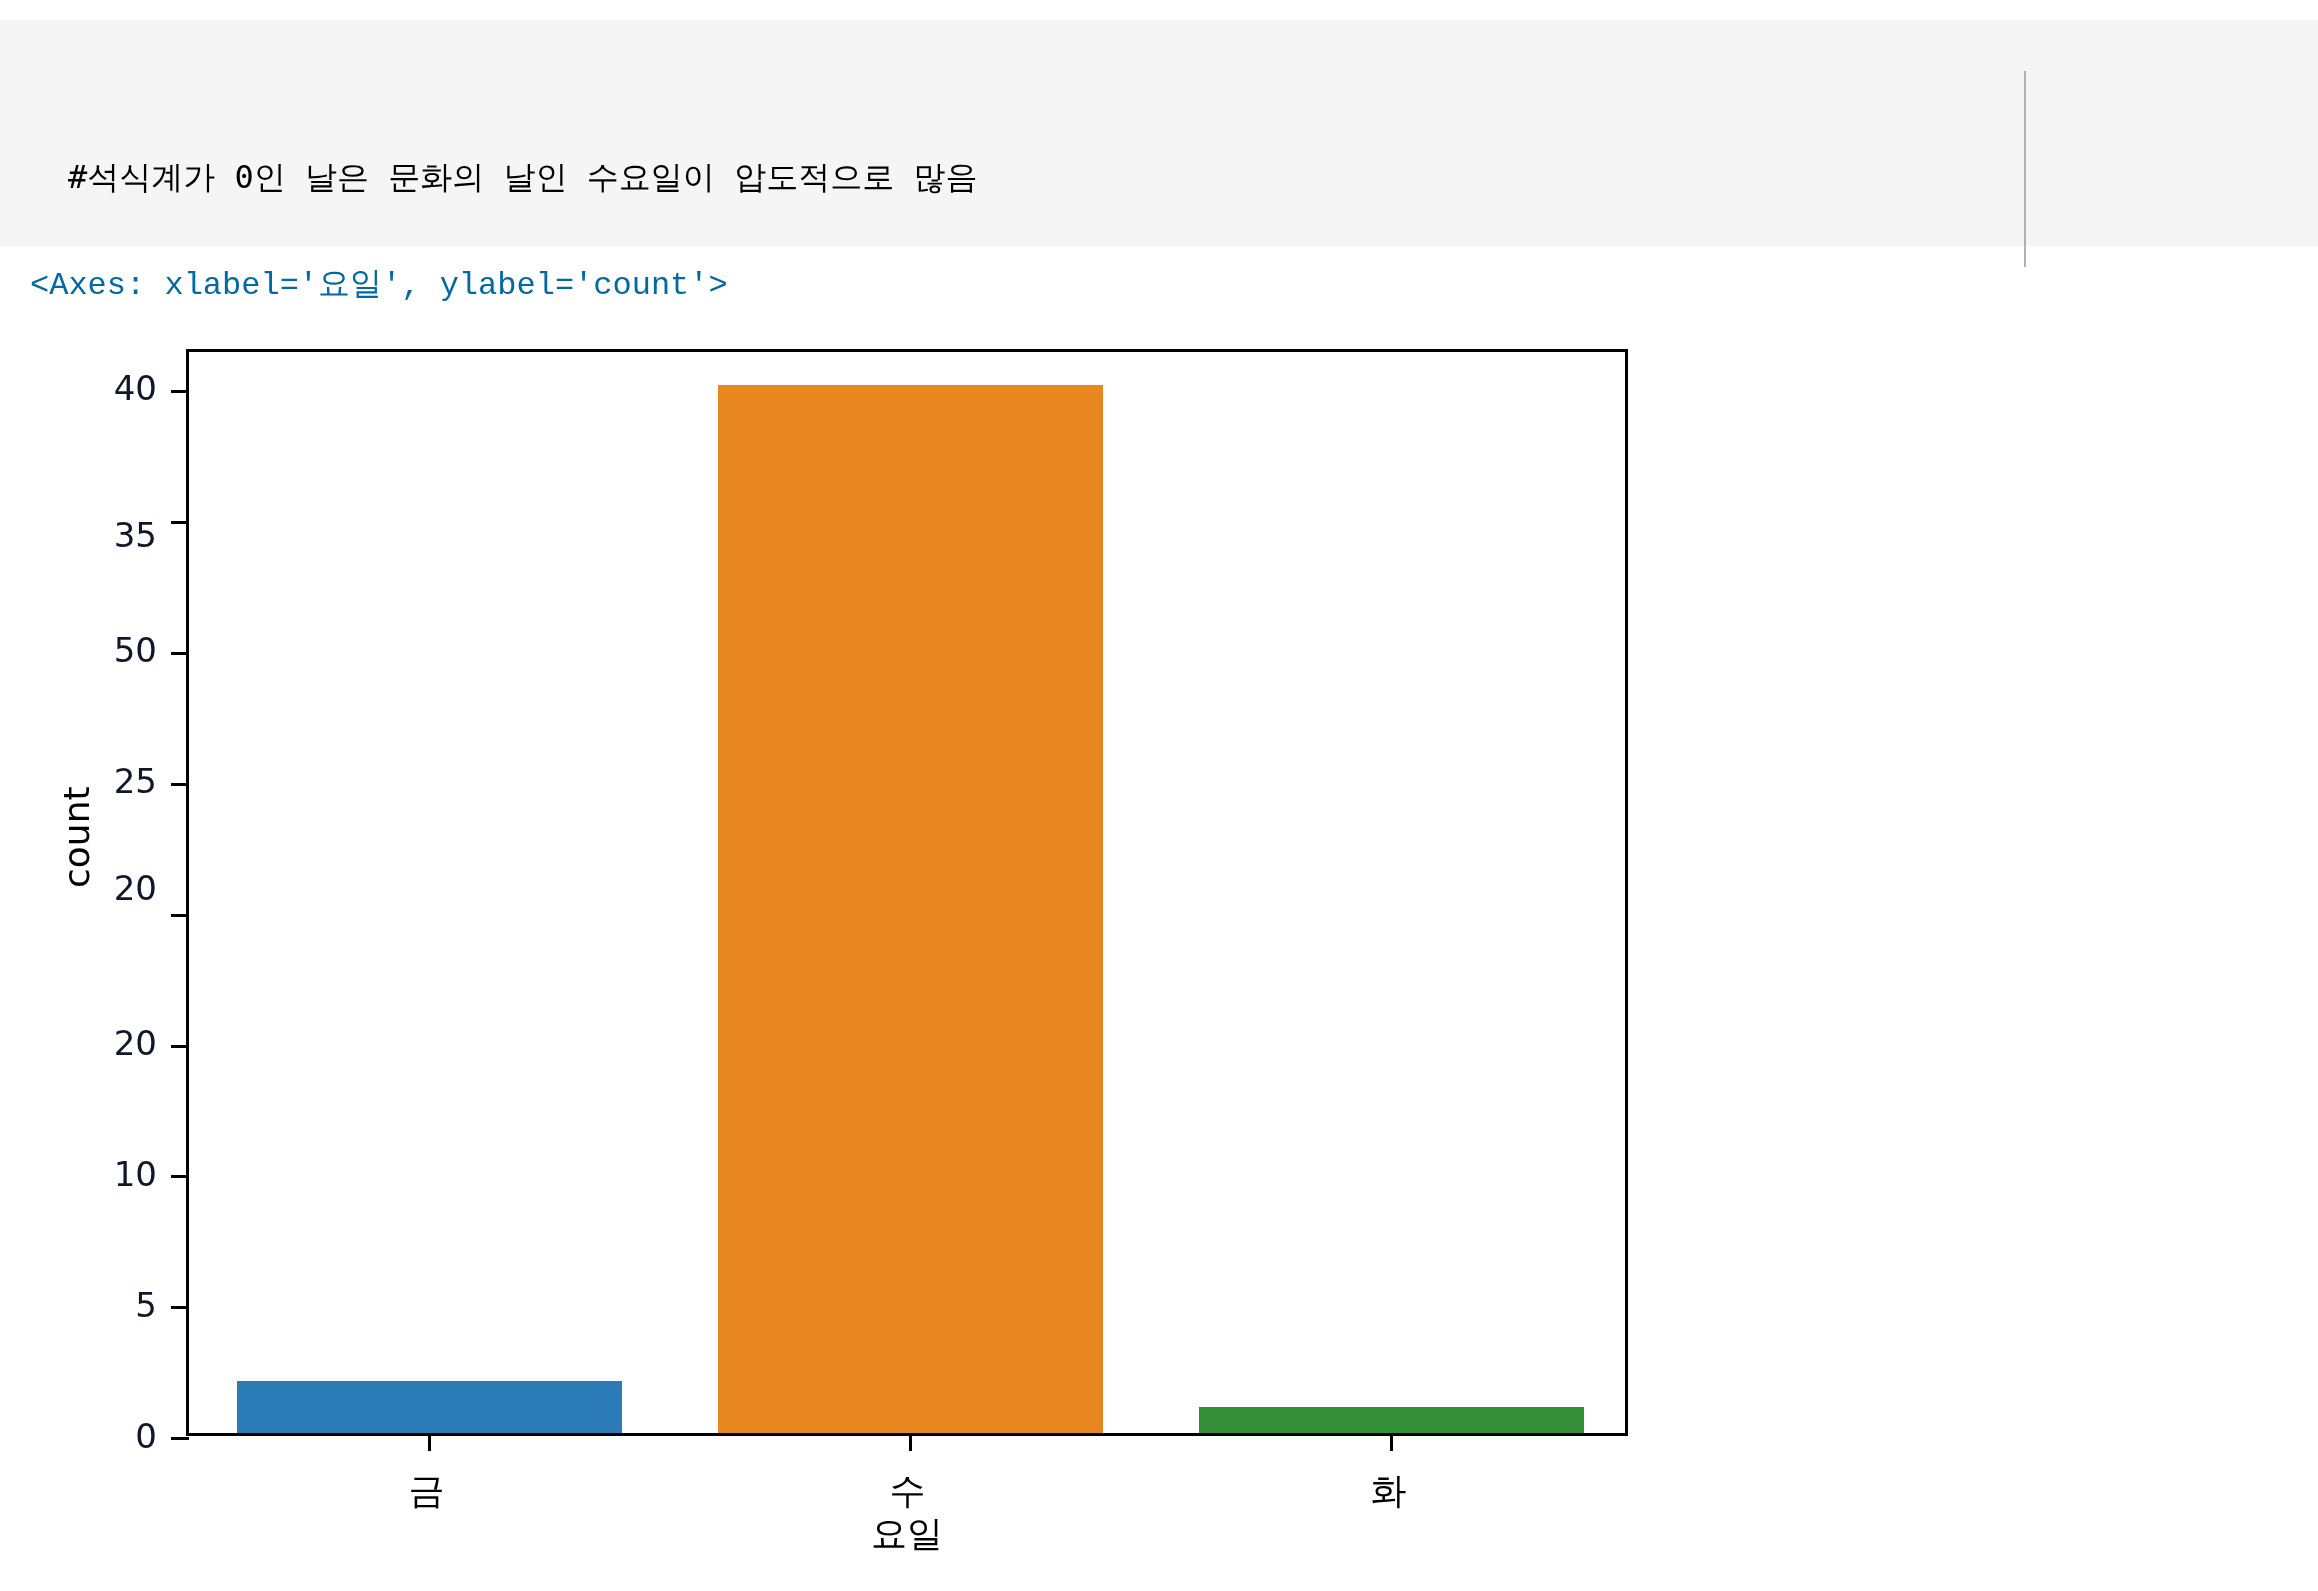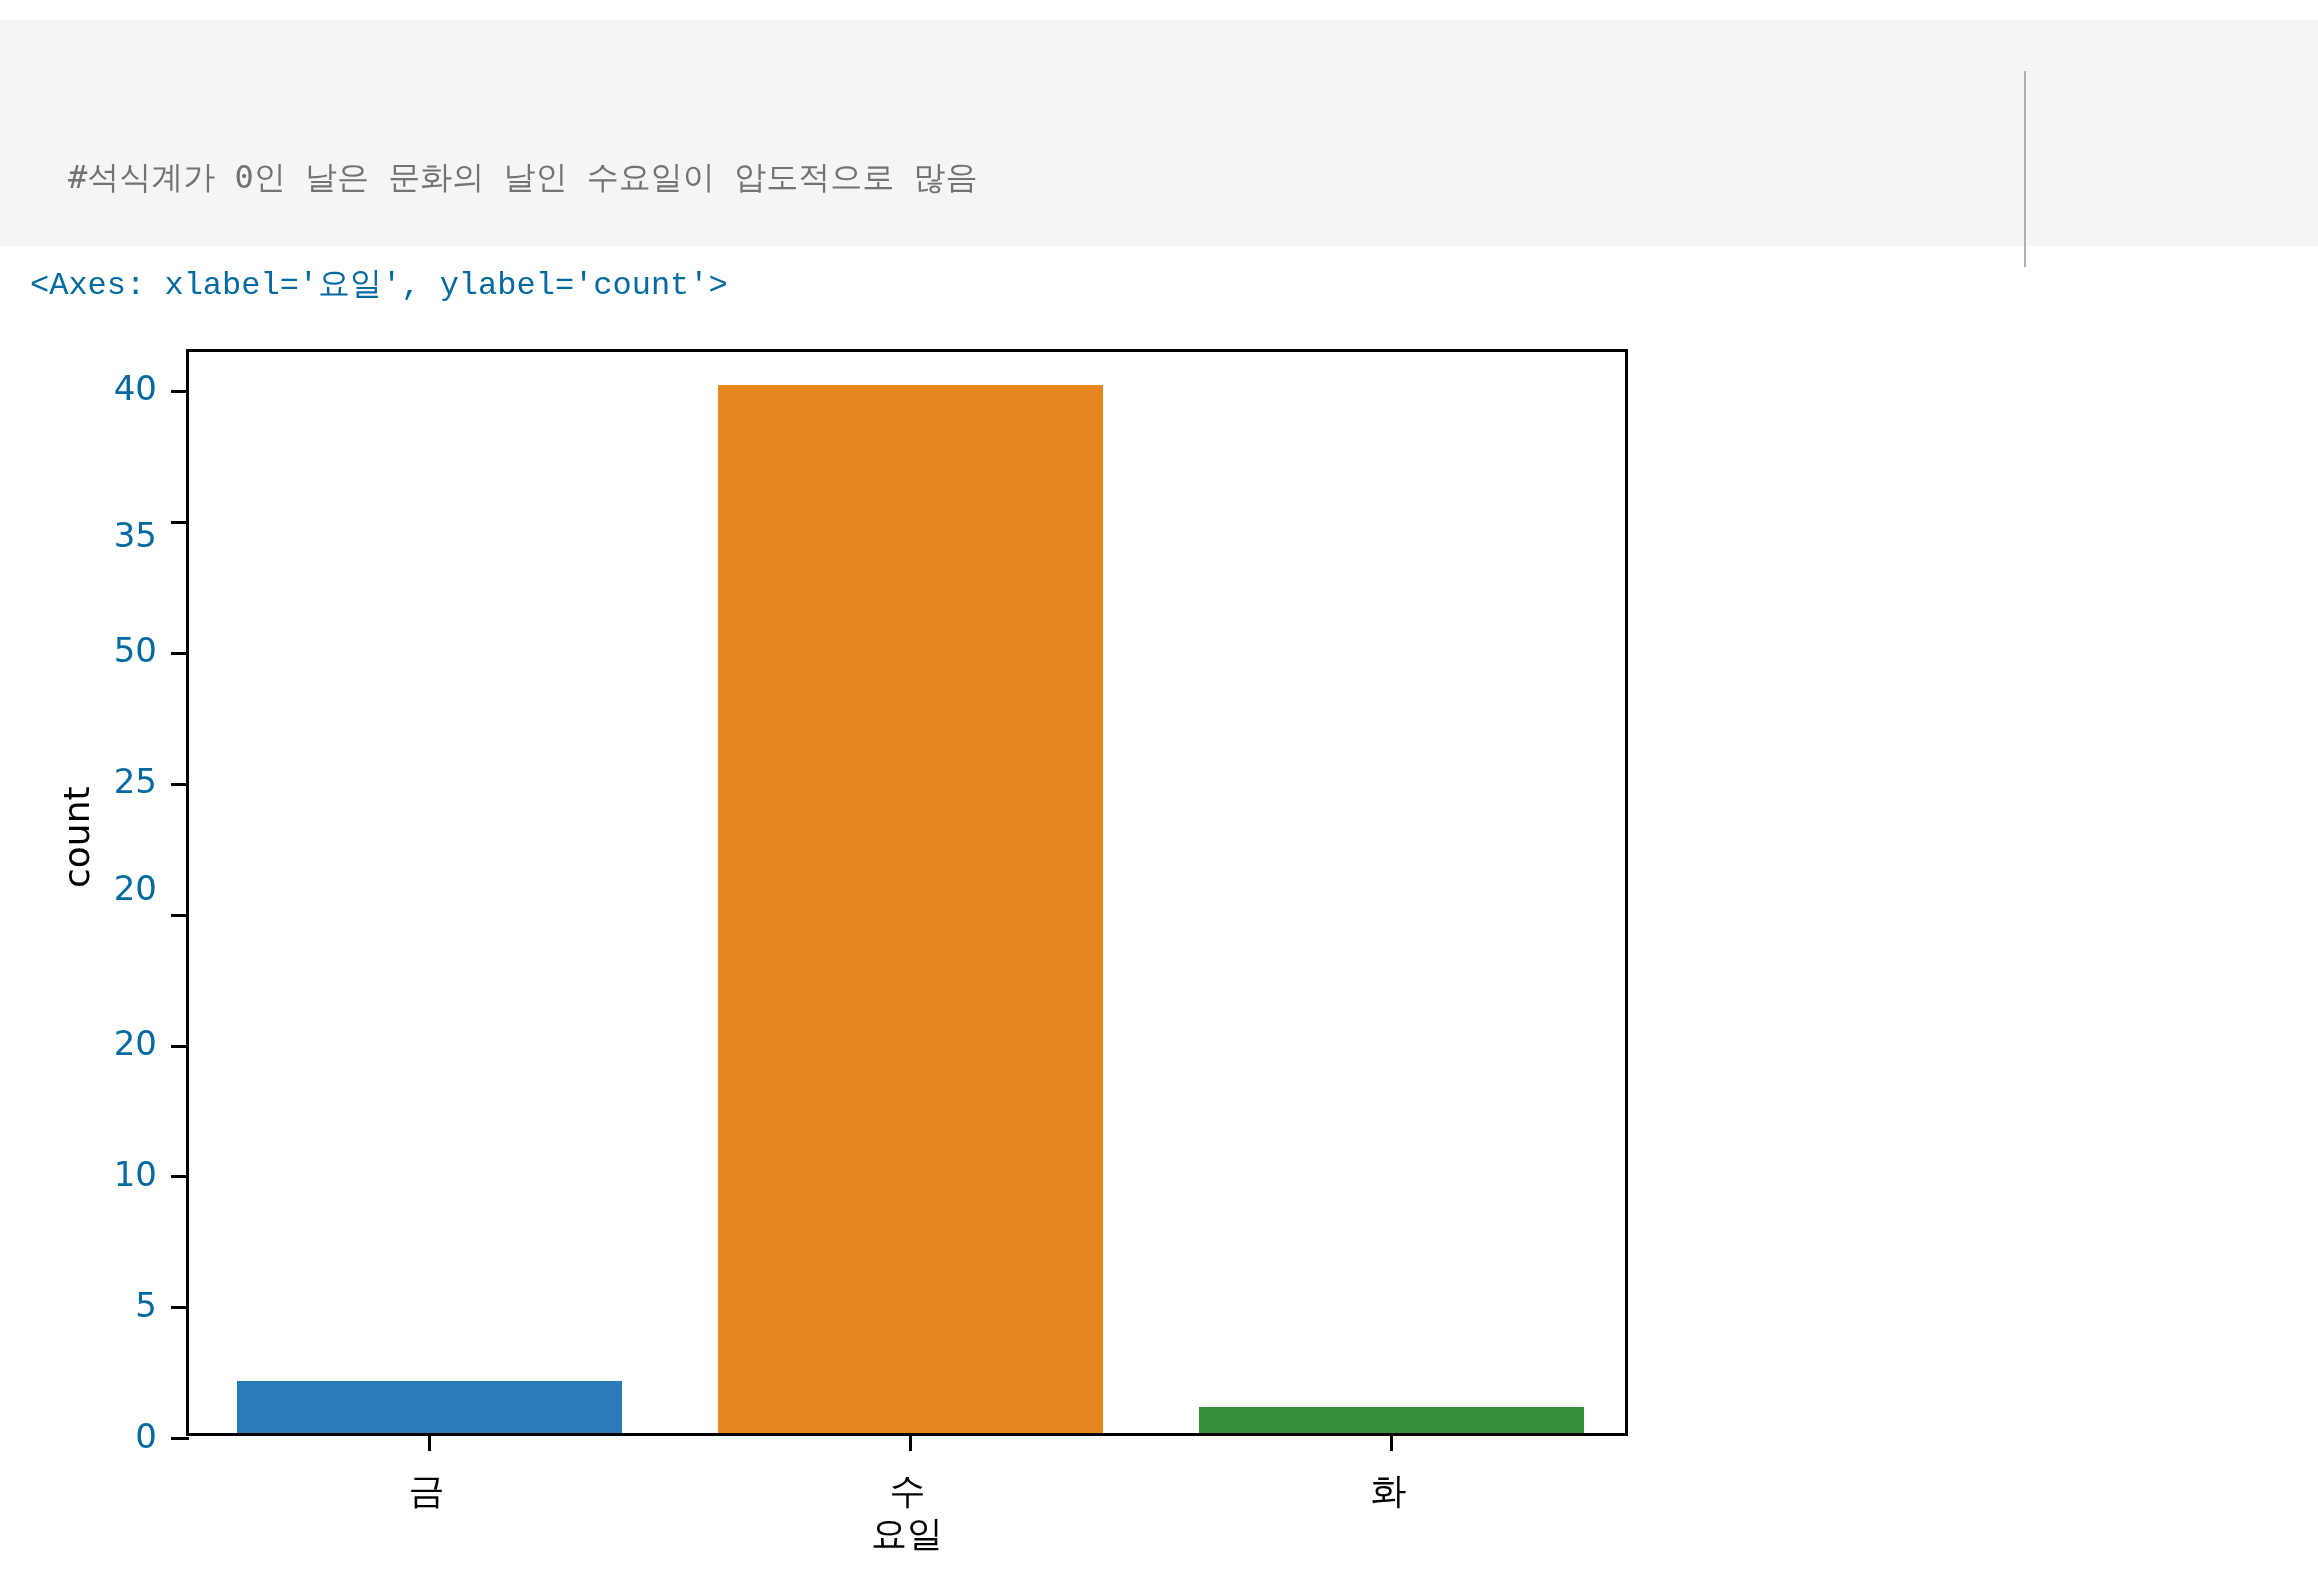--- a/index.html
+++ b/index.html
@@ -29,21 +29,21 @@
     position: absolute;
     left: 68px;
     top: 17px;
     font-family: "DejaVu Sans Mono", monospace;
     font-size: 32px;
     line-height: 56px;
     white-space: pre;
     color: #000000;
     letter-spacing: 0px;
   }
-  .tok-comment { color: #737373; text-align: right; }
+  .tok-comment { color: #000000; text-align: right; }
   .tok-string  { color: #ba2121; }
   .tok-plain   { color: #000000; }
 
   #cell-guide-line {
     position: absolute;
     left: 2024px;
     top: 51px;
     width: 1.8px;
     height: 196px;
     background: #b0b0b0;
@@ -102,21 +102,21 @@
     width: 18px;
     height: 3px;
     background: #000000;
   }
 
   .ytick-text {
     position: absolute;
     text-align: right;
     font-family: "DejaVu Sans", sans-serif;
     font-size: 34px;
-    color: #0369a1;
+    color: #0f172a;
     line-height: 34px;
   }
 
   
   .xtick {
     position: absolute;
     top: 100%;
     width: 3px;
     height: 18px;
     background: #000000;

